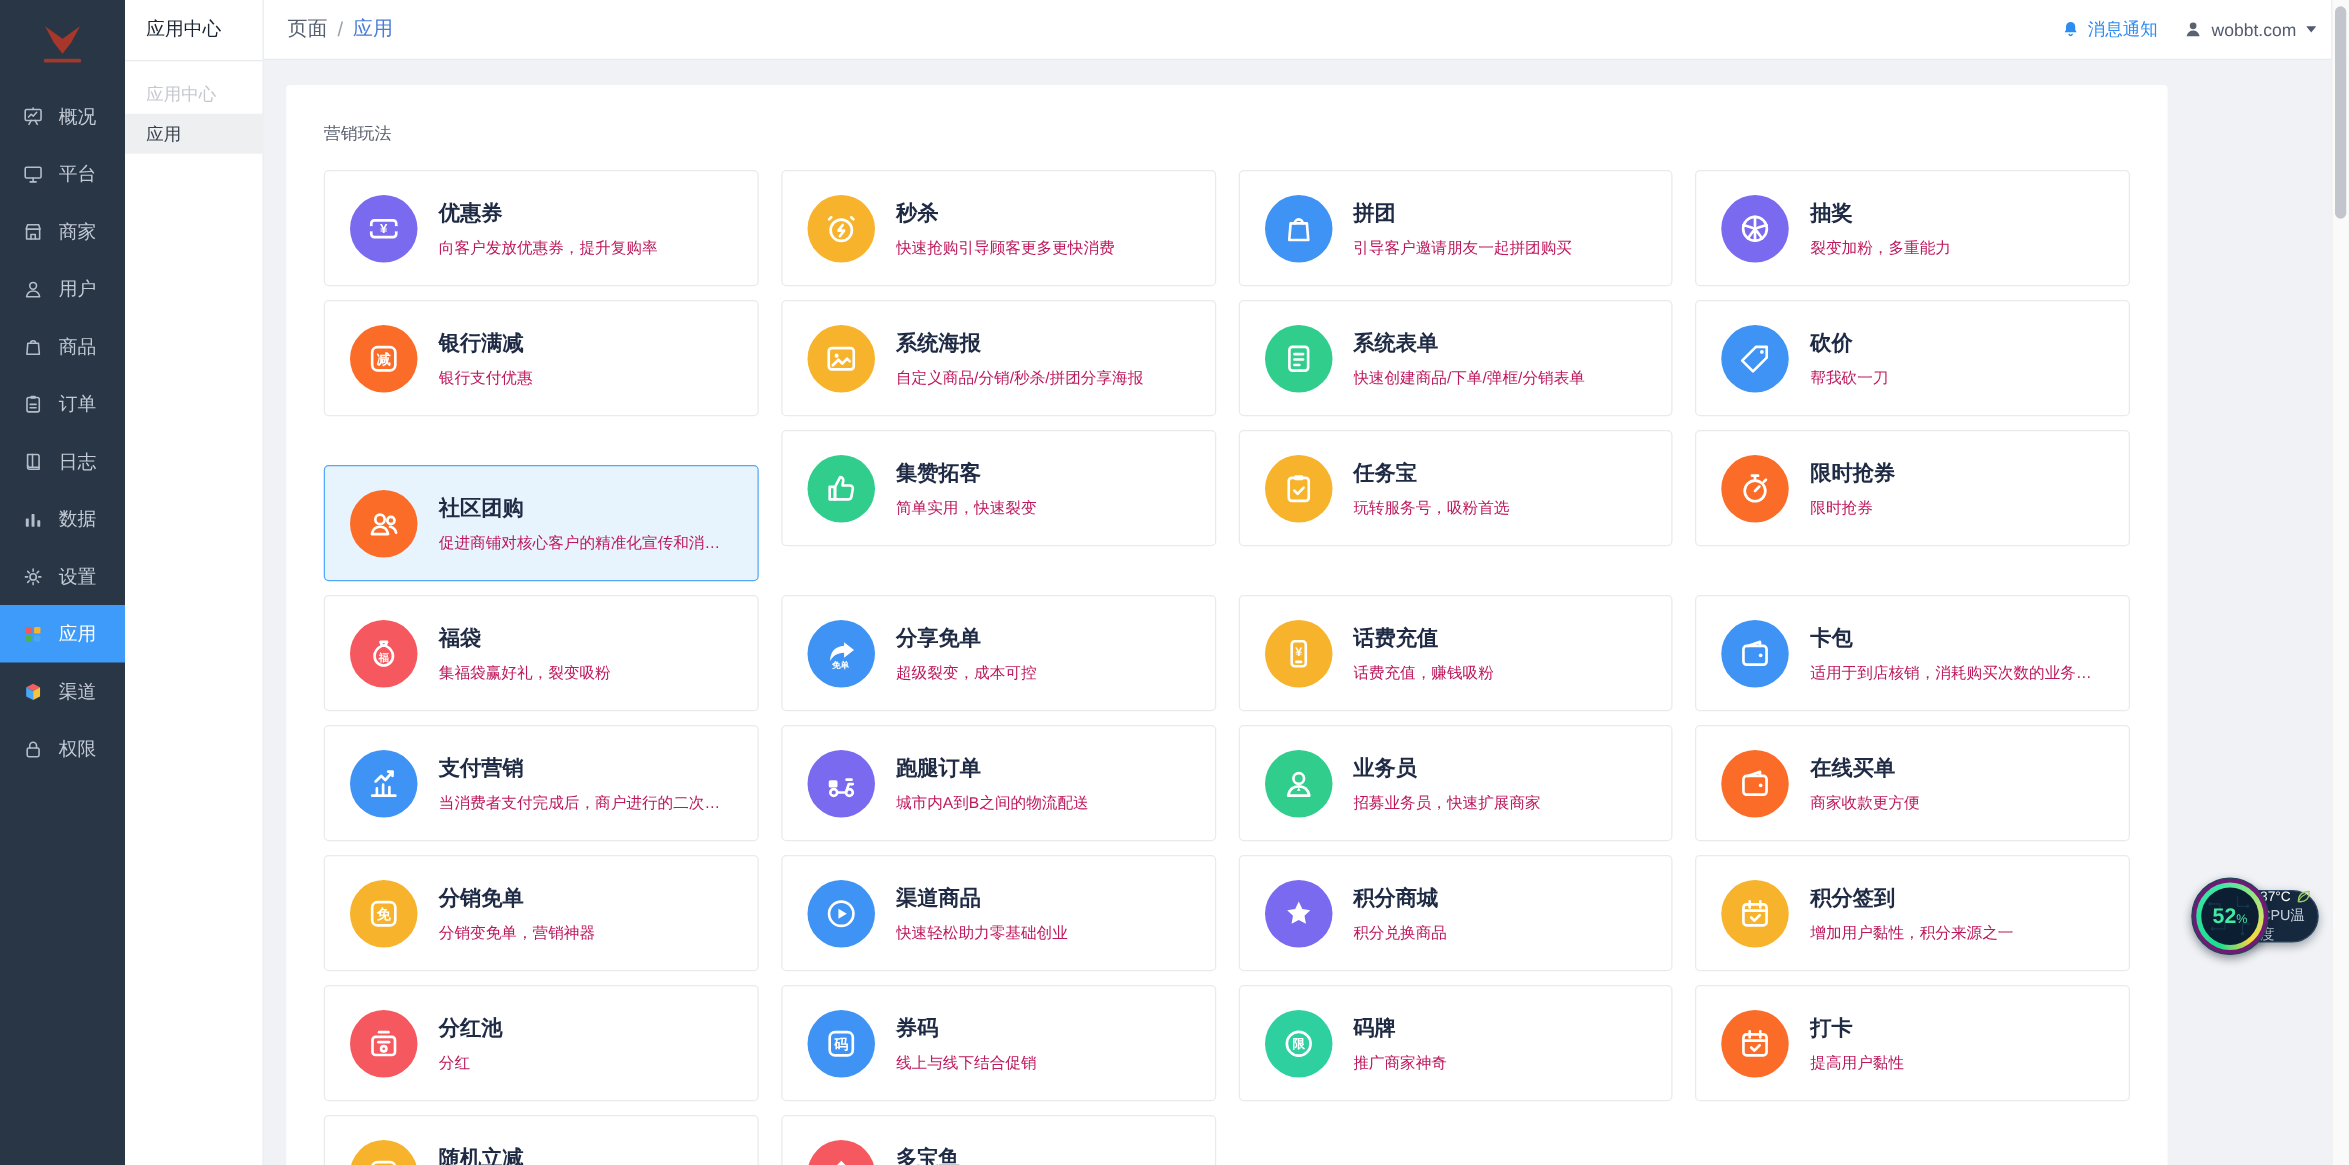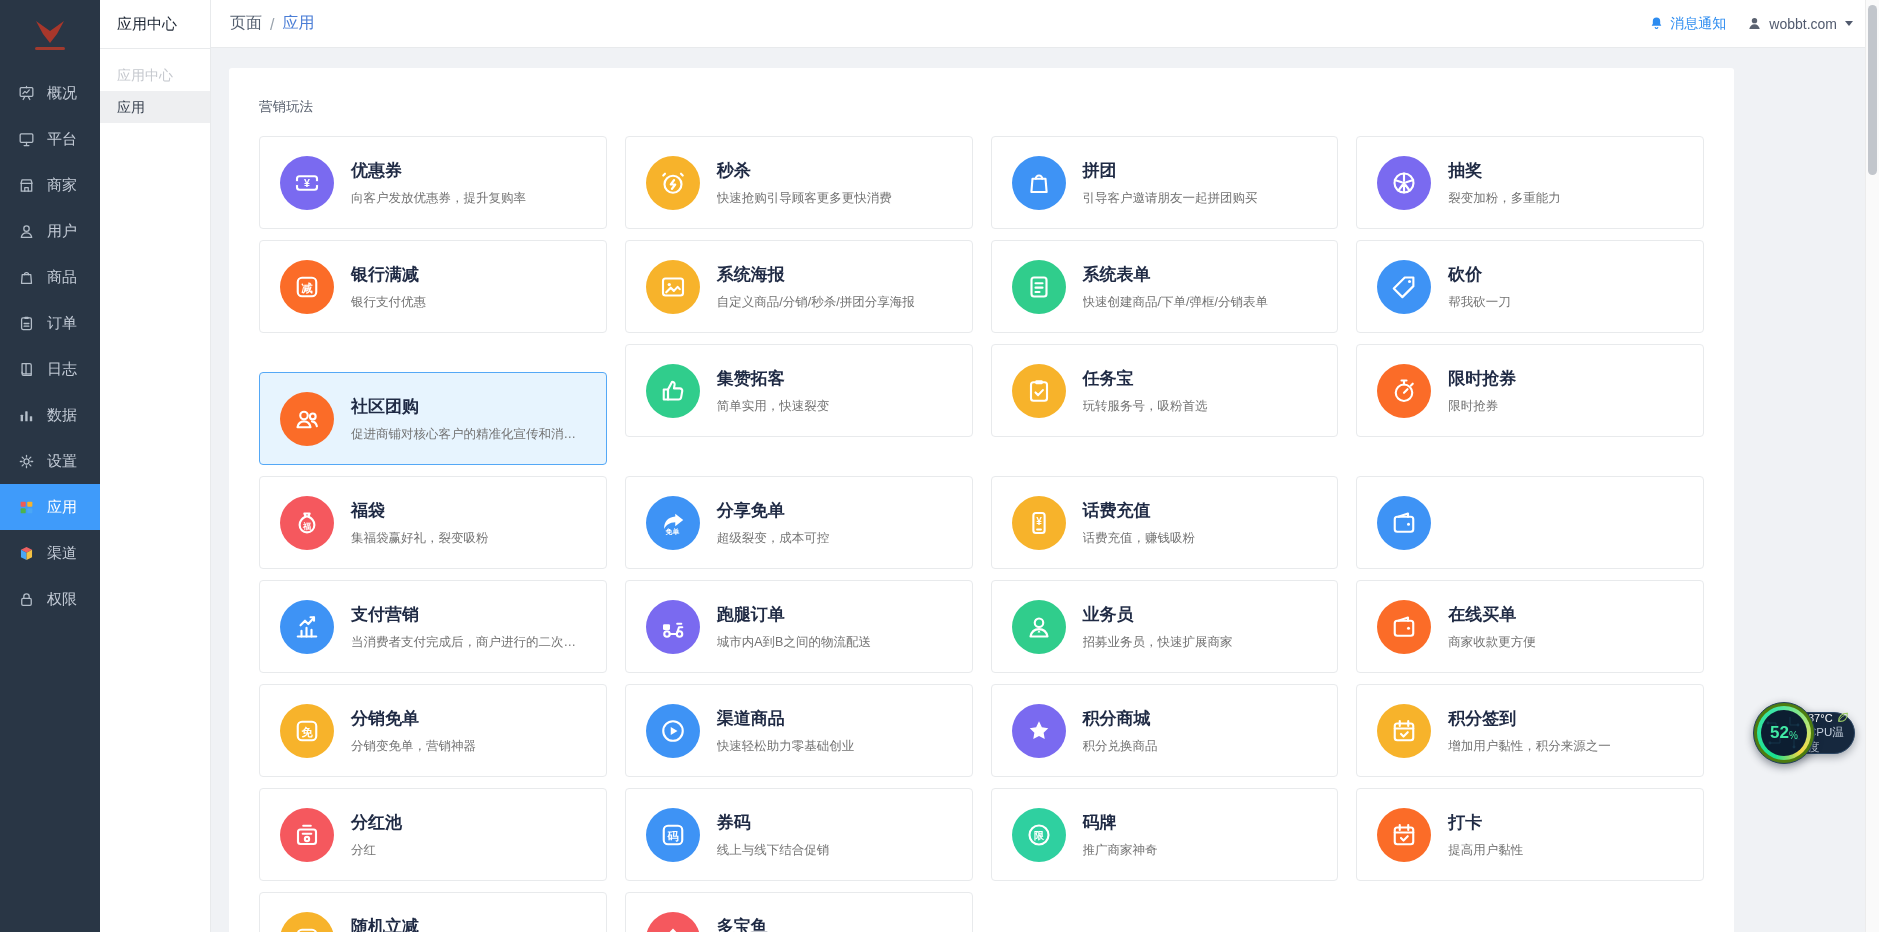--- a/index.html
+++ b/index.html
@@ -42,27 +42,27 @@
   
   .panel{position:absolute;left:229px;top:68px;width:1505px;height:900px;background:#ffffff;border-radius:3px;box-sizing:border-box;padding:30px;z-index:1;}
   .section-title{font-size:13.5px;color:#58606e;margin-bottom:20px;}
   .card-grid{display:grid;grid-template-columns:repeat(4,1fr);column-gap:18px;row-gap:11px;}
   .card{height:93px;box-sizing:border-box;border:1px solid #e8eaec;border-radius:4px;background:#ffffff;display:flex;align-items:center;padding:0 20px;gap:17px;cursor:pointer;overflow:hidden;}
   .card.highlight{background:#e7f4fe;border-color:#54a8f6;margin-top:28px;}
   .circle{width:54px;height:54px;border-radius:50%;flex:none;display:flex;align-items:center;justify-content:center;}
   .circle .ci{width:30px;height:30px;stroke:#ffffff;fill:none;stroke-width:1.7;stroke-linecap:round;stroke-linejoin:round;}
   .card-text{min-width:0;}
   .card-title{font-size:17px;font-weight:bold;color:#1f2a44;margin-bottom:8px;white-space:nowrap;}
-  .card-desc{font-size:12.5px;color:#737373;white-space:nowrap;overflow:hidden;text-overflow:ellipsis;}
+  .card-desc{font-size:12.5px;color:#be185d;white-space:nowrap;overflow:hidden;text-overflow:ellipsis;}
   
   .monitor{position:absolute;left:1753px;top:700px;width:120px;height:66px;z-index:20;}
   .pill{position:absolute;left:20px;top:12px;width:82px;height:42px;box-sizing:border-box;background:#16283e;border:1px solid #2c4663;border-radius:21px;box-shadow:0 3px 8px rgba(10,20,35,.35);display:flex;flex-direction:column;justify-content:center;padding-left:34px;}
   .pill-row1{display:flex;align-items:center;gap:3px;color:#ffffff;font-size:11px;}
   .pill-row2{color:#c8d3e0;font-size:11.5px;margin-top:1px;}
-  .gauge{position:absolute;left:0;top:2px;width:62px;height:62px;border-radius:50%;background:#4d7c0f;border:1px solid #23405c;box-sizing:border-box;box-shadow:0 3px 8px rgba(10,20,35,.45);}
+  .gauge{position:absolute;left:0;top:2px;width:62px;height:62px;border-radius:50%;background:#701a75;border:1px solid #23405c;box-sizing:border-box;box-shadow:0 3px 8px rgba(10,20,35,.45);}
   .ring{position:absolute;inset:3px;border-radius:50%;background:conic-gradient(from 200deg,#19e08f 0deg,#3fe6a8 140deg,#c9e56b 250deg,#f6d743 300deg,#19e08f 360deg);}
   .ring-hole{position:absolute;inset:7px;border-radius:50%;background:#0c1e31;}
   .gauge-pct{position:absolute;inset:0;display:flex;align-items:center;justify-content:center;color:#41e9a5;font-weight:bold;font-size:17px;z-index:2;}
   .gauge-pct .pct-sign{font-size:10px;font-weight:normal;margin-top:4px;}
   .circuit{position:absolute;inset:6px;opacity:.5;}
   
   .vbar{position:absolute;right:0;top:0;width:14px;height:932px;background:#fafafa;border-left:1px solid #ececec;z-index:30;box-sizing:border-box;}
   .vthumb{position:absolute;right:2px;top:5px;width:9px;height:170px;background:#c2c6cc;border-radius:5px;cursor:pointer;}
 </style>
 </head>
@@ -398,20 +398,24 @@
         </div>
       </div>
       <div class="card">
         <span class="circle" style="background: rgb(62, 147, 245); color: rgb(62, 147, 245);">
           <svg class="ci" viewBox="0 0 24 24">
             <rect x="4.6" y="7" width="14.8" height="12" rx="2"></rect>
             <path d="M7.4 7l7.8-2.6V7"></path>
             <circle cx="15.6" cy="13" r="1.2" fill="#fff" stroke="none"></circle>
           </svg>
         </span>
+        <div class="card-text">
+          <div class="card-title">卡包</div>
+          <div class="card-desc">适用于到店核销，消耗购买次数的业务场景</div>
+        </div>
       </div>
       <div class="card">
         <span class="circle" style="background: rgb(62, 147, 245); color: rgb(62, 147, 245);">
           <svg class="ci" viewBox="0 0 24 24">
             <path d="M4.6 19.6h14.8"></path>
             <path d="M7.6 19.6v-4.6M11.6 19.6v-7M15.6 19.6v-5.4"></path>
             <path d="M6.8 10.6l3.6-3.6 2.6 2.6 4.6-5.2"></path>
             <path d="M14.8 4.2h2.8V7"></path>
           </svg>
         </span>

